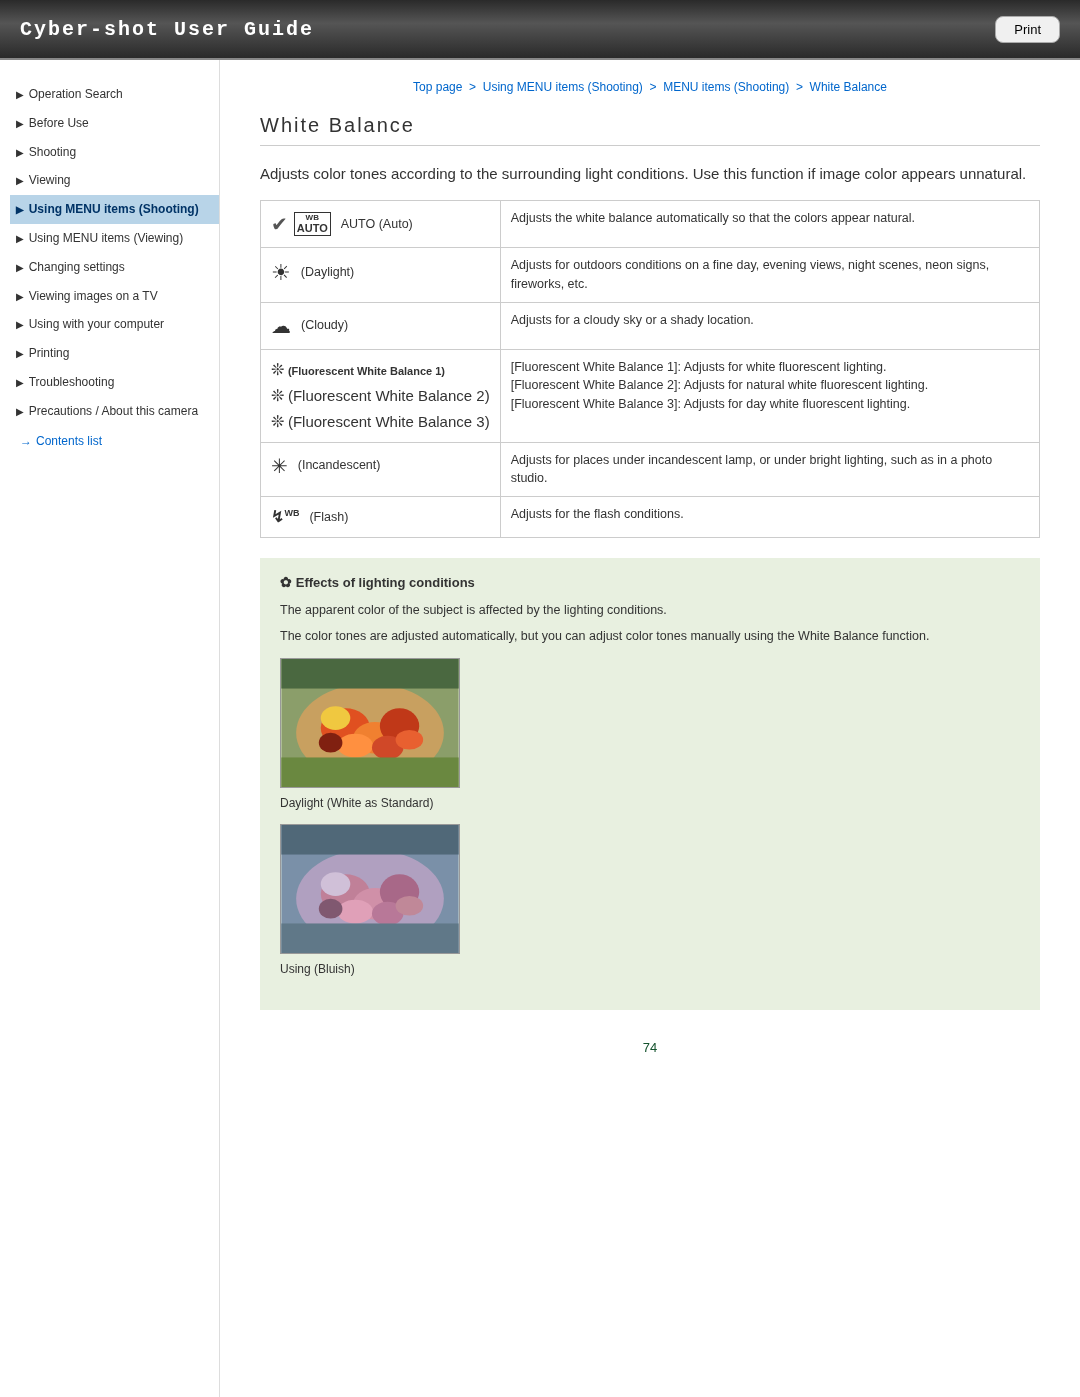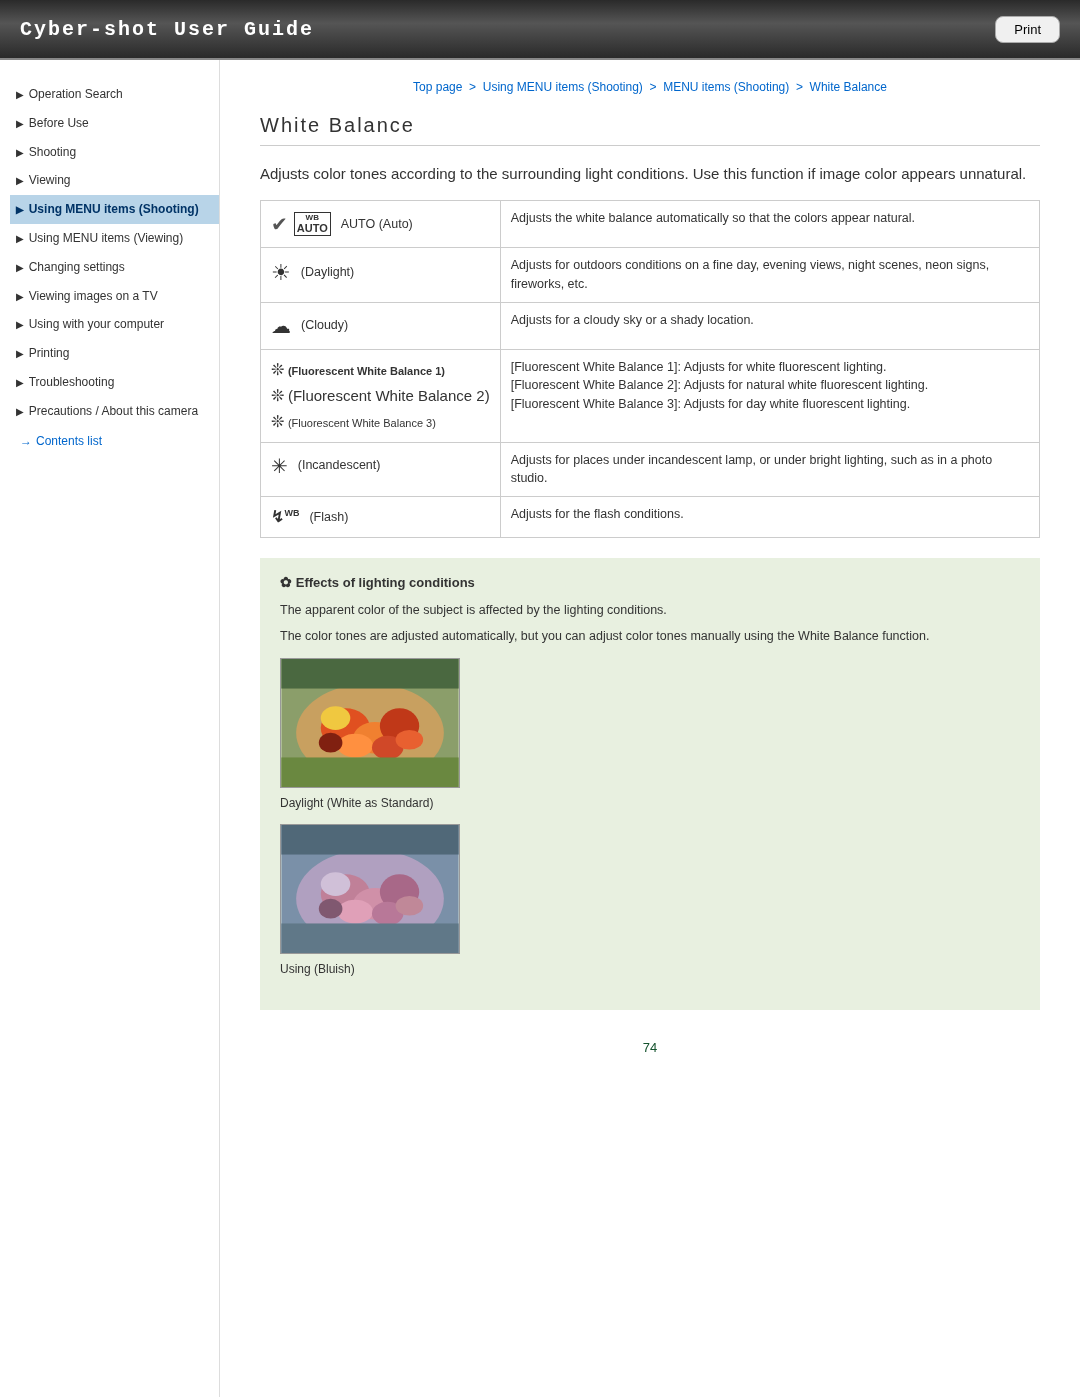--- a/index.html
+++ b/index.html
@@ -318,21 +318,21 @@
         </div>
       </td>
       <td>Adjusts for a cloudy sky or a shady location.</td>
     </tr>
           <tr>
       <td>
         <div class="icon-cell">
           <div>
         <div style="margin-bottom:2px;"><span style="font-size:16px;">❊</span> <span style="font-size:11px;font-weight:bold;">(Fluorescent White Balance 1)</span></div>
         <div style="margin-bottom:2px;"><span style="font-size:16px;">❊</span> <span style="font-size:15px;">(Fluorescent White Balance 2)</span></div>
-        <div><span style="font-size:16px;">❊</span> <span style="font-size:11px;">(Fluorescent White Balance 3)</span></div>
+        <div><span style="font-size:16px;">❊</span> <span style="font-size:15px;">(Fluorescent White Balance 3)</span></div>
       </div>
 
         </div>
       </td>
       <td>[Fluorescent White Balance 1]: Adjusts for white fluorescent lighting.<br>[Fluorescent White Balance 2]: Adjusts for natural white fluorescent lighting.<br>[Fluorescent White Balance 3]: Adjusts for day white fluorescent lighting.</td>
     </tr>
           <tr>
       <td>
         <div class="icon-cell">
           <span style="font-size:20px;">✳</span>

